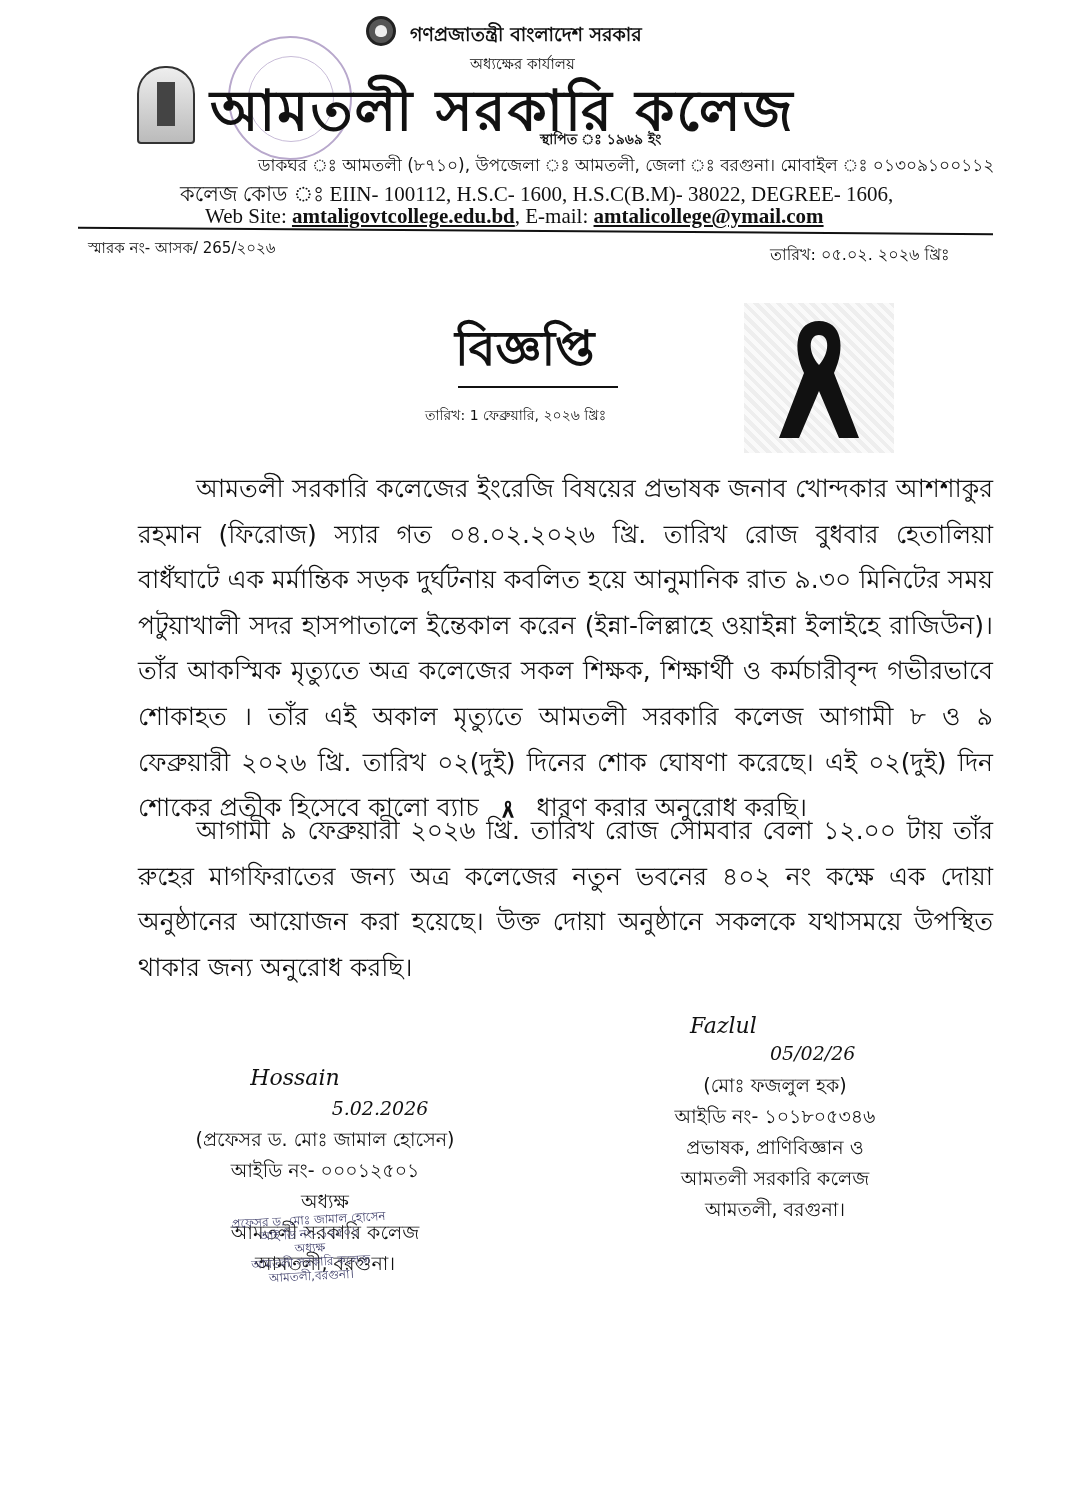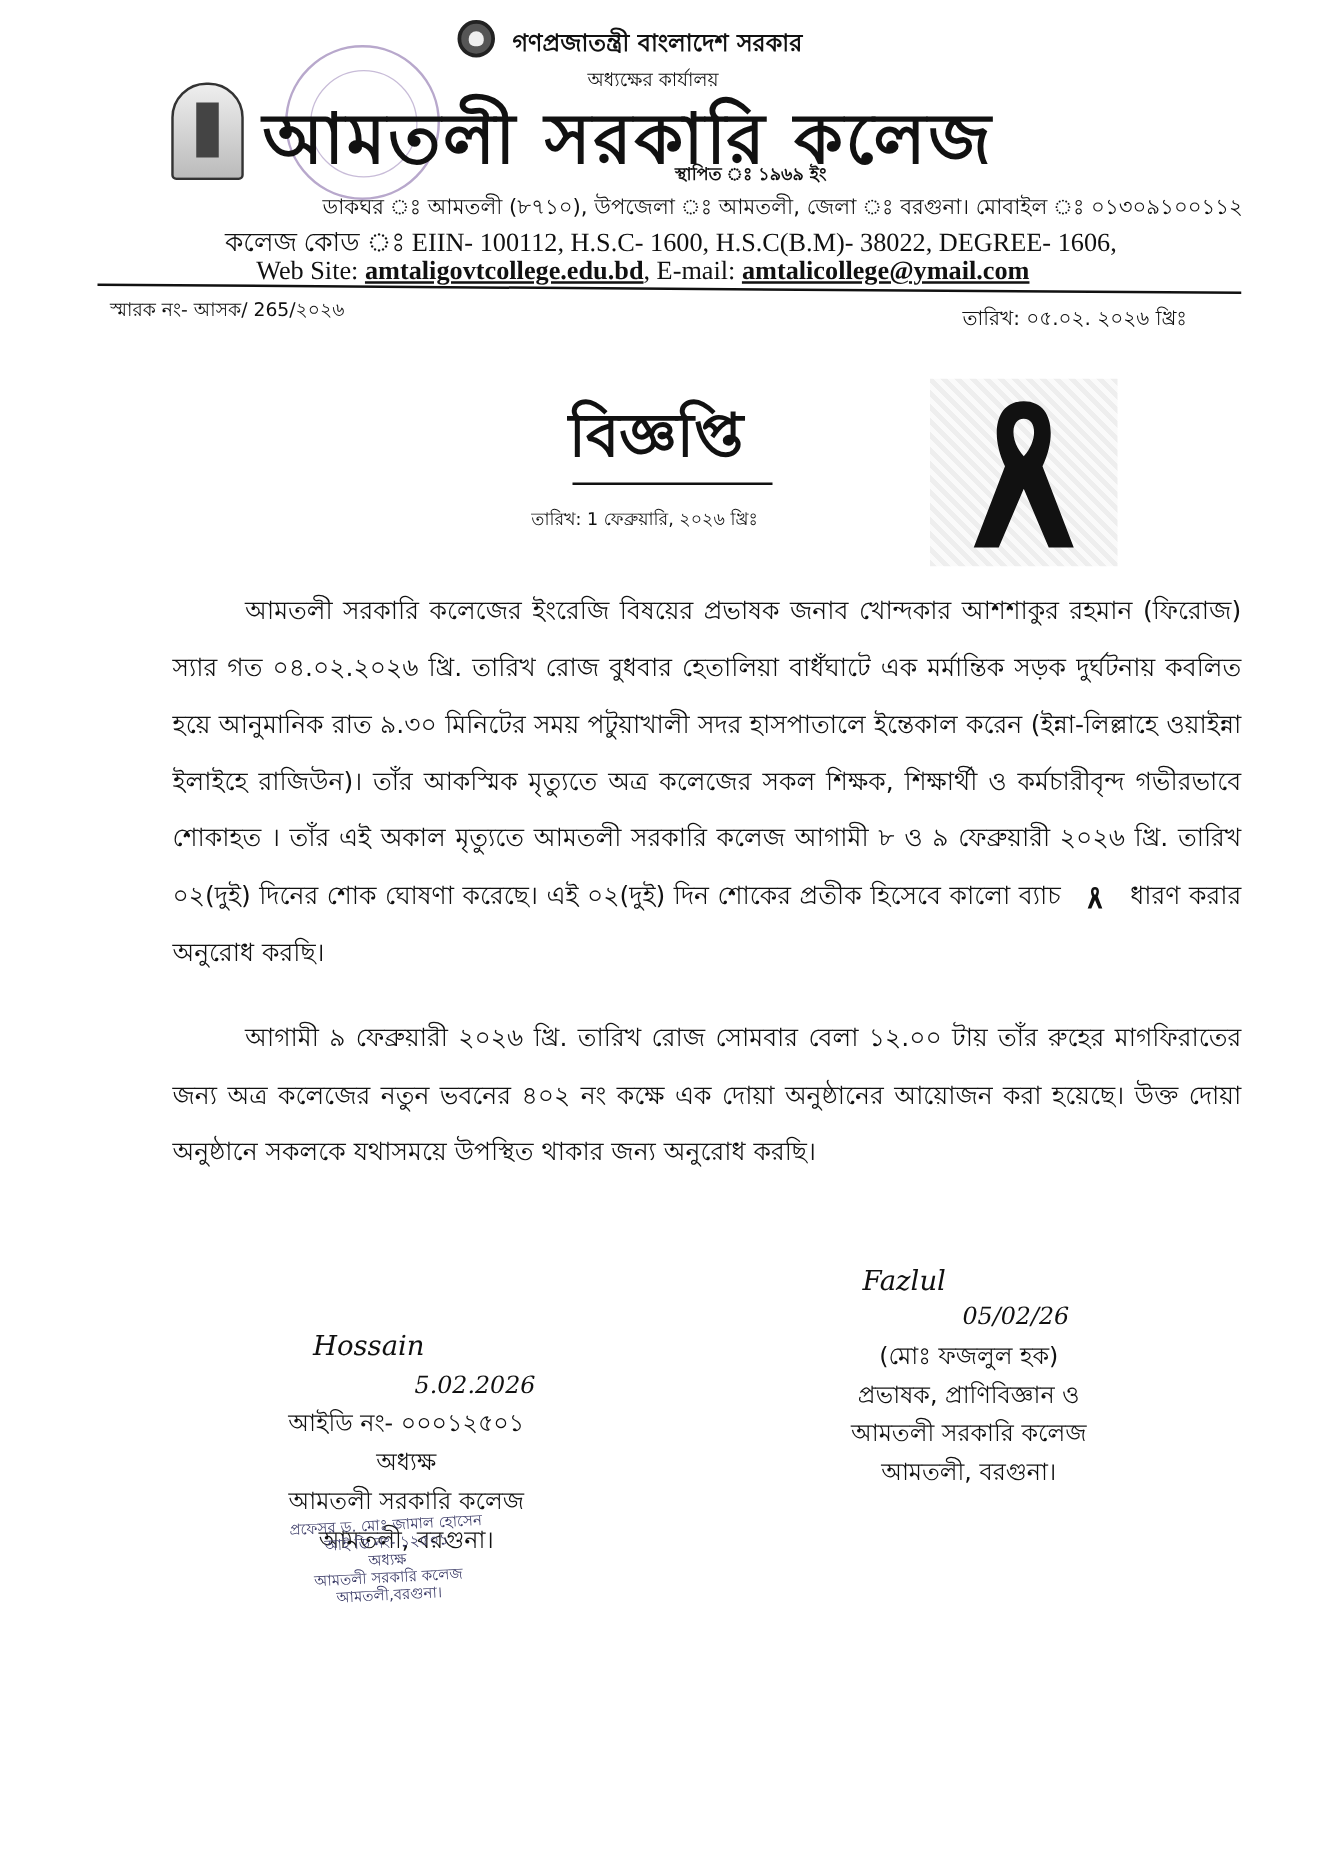--- a/index.html
+++ b/index.html
@@ -20,21 +20,21 @@
   .codes{left:180px;top:178px;font-family:"Liberation Serif",serif;font-size:21px;}
   .web{left:205px;top:204px;font-family:"Liberation Serif",serif;font-size:21px;}
   .web u{font-weight:bold;}
   .rule{left:78px;top:230px;width:915px;height:0;border-top:2px solid #111;transform:rotate(0.4deg);}
   .memo{left:88px;top:236px;font-size:15px;}
   .date-top{left:770px;top:242px;font-size:16px;}
   .title{left:455px;top:312px;font-size:48px;font-weight:bold;}
   .title-line{left:458px;top:386px;width:160px;border-top:2px solid #111;}
   .date2{left:425px;top:404px;font-size:14px;}
   .ribbon-box{left:744px;top:303px;width:150px;height:150px;background:repeating-linear-gradient(45deg,#eee 0 4px,#fafafa 4px 8px);}
-  .body-text{left:138px;width:855px;font-size:20px;line-height:45.6px;text-align:justify;}
+  .body-text{left:138px;width:855px;font-size:25px;line-height:45.6px;text-align:justify;}
   .p1{top:466px;}
   .p2{top:808px;}
   .indent{display:inline-block;width:58px;}
   .sig{font-size:19px;line-height:31px;}
   .sigL{left:155px;top:1062px;width:340px;}
   .sigR{left:630px;top:1070px;width:290px;}
   .stamp{left:210px;top:1213px;width:200px;font-size:12px;color:#3a3a66;line-height:14px;transform:rotate(-3deg);}
   .scribble{font-family:"DejaVu Serif",serif;font-style:italic;}
 </style>
 </head>
@@ -72,33 +72,35 @@
     </svg>
   <span>ধারণ করার অনুরোধ করছি।</span>
 </div>
 <div class="abs body-text p2">
   <span class="indent"></span><span>আগামী ৯ ফেব্রুয়ারী ২০২৬ খ্রি. তারিখ রোজ সোমবার বেলা ১২.০০ টায় তাঁর রুহের মাগফিরাতের জন্য অত্র কলেজের নতুন ভবনের ৪০২ নং কক্ষে এক দোয়া অনুষ্ঠানের আয়োজন করা হয়েছে। উক্ত দোয়া অনুষ্ঠানে সকলকে যথাসময়ে উপস্থিত থাকার জন্য অনুরোধ করছি।</span>
 </div>
 
 <div class="abs sig sigL center">
   <div class="scribble" style="font-size:22px;margin-left:-60px;text-align:center;">Hossain</div>
   <div class="scribble" style="margin-left:110px;">5.02.2026</div>
+  <div>(প্রফেসর ড. মোঃ জামাল হোসেন)</div>
   <div>আইডি নং- ০০০১২৫০১</div>
   <div>অধ্যক্ষ</div>
   <div>আমতলী সরকারি কলেজ</div>
   <div>আমতলী, বরগুনা।</div>
 </div>
 <div class="abs stamp center">
   <div>প্রফেসর ড. মোঃ জামাল হোসেন</div>
   <div>আই ডি নং- ১২৫০১</div>
   <div>অধ্যক্ষ</div>
   <div>আমতলী সরকারি কলেজ</div>
   <div>আমতলী,বরগুনা।</div>
 </div>
 
 <div class="abs sig sigR center">
   <div class="scribble" style="position:absolute;top:-60px;left:60px;font-size:22px;">Fazlul</div>
   <div class="scribble" style="position:absolute;top:-32px;left:140px;">05/02/26</div>
   <div>(মোঃ ফজলুল হক)</div>
+  <div>আইডি নং- ১০১৮০৫৩৪৬</div>
   <div>প্রভাষক, প্রাণিবিজ্ঞান ও</div>
   <div>আমতলী সরকারি কলেজ</div>
   <div>আমতলী, বরগুনা।</div>
 </div>
 
 </body></html>

